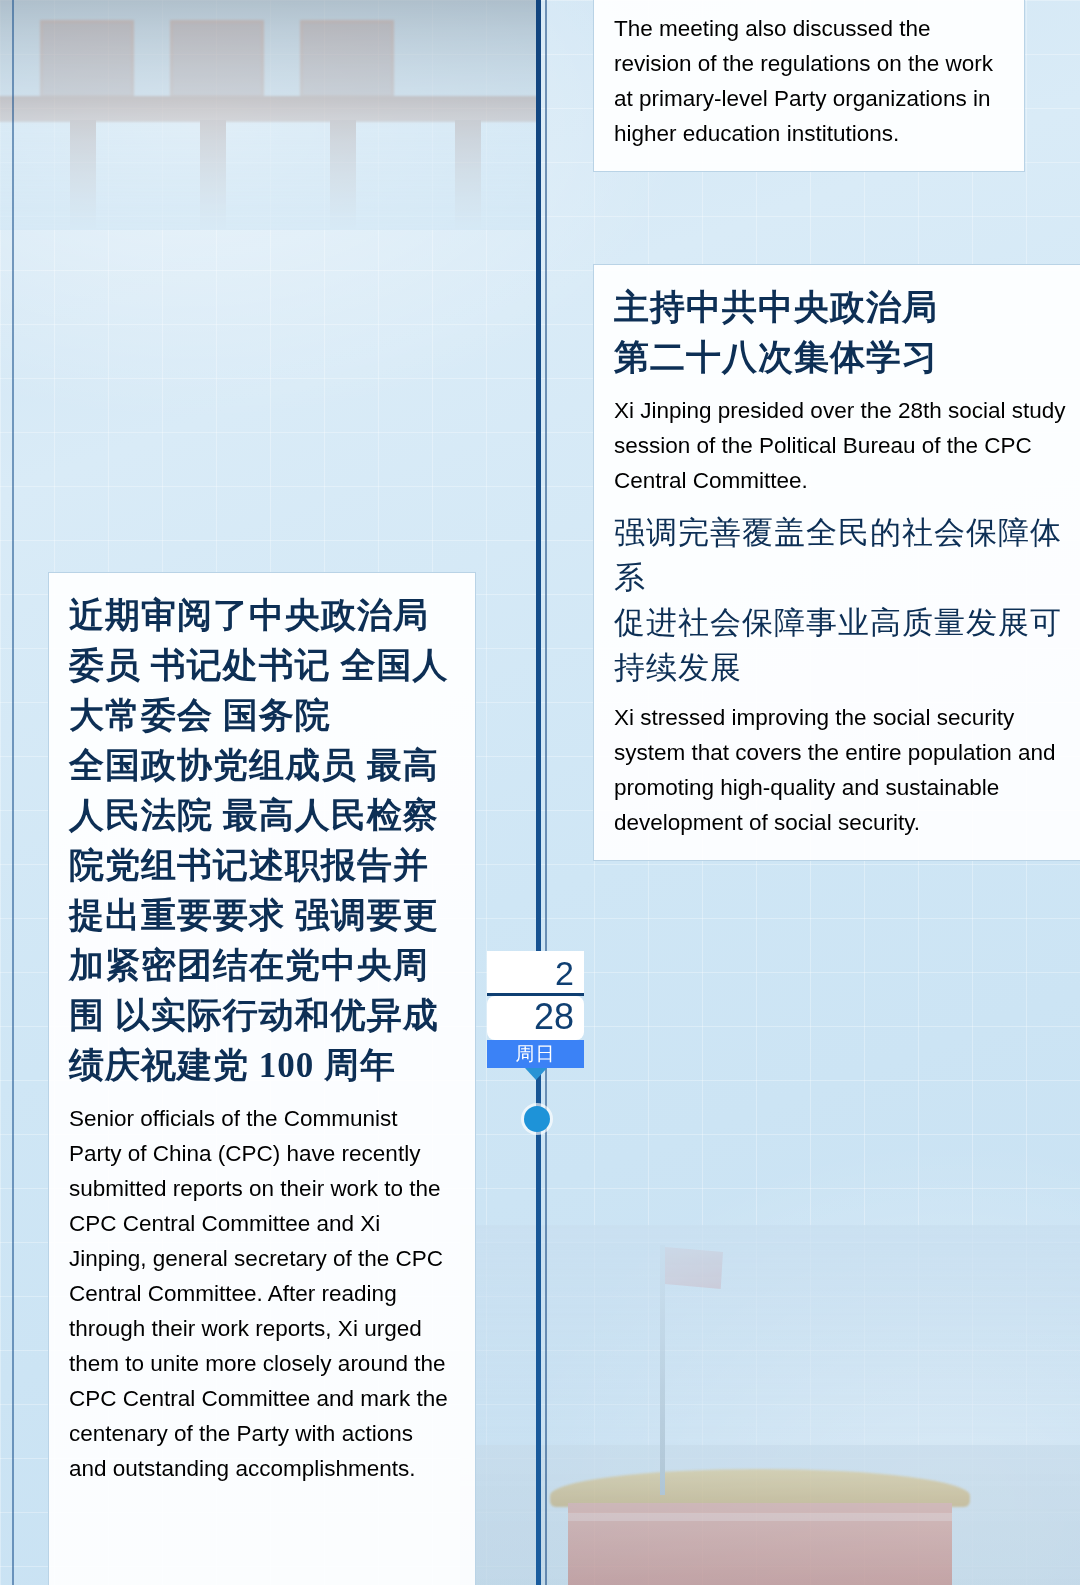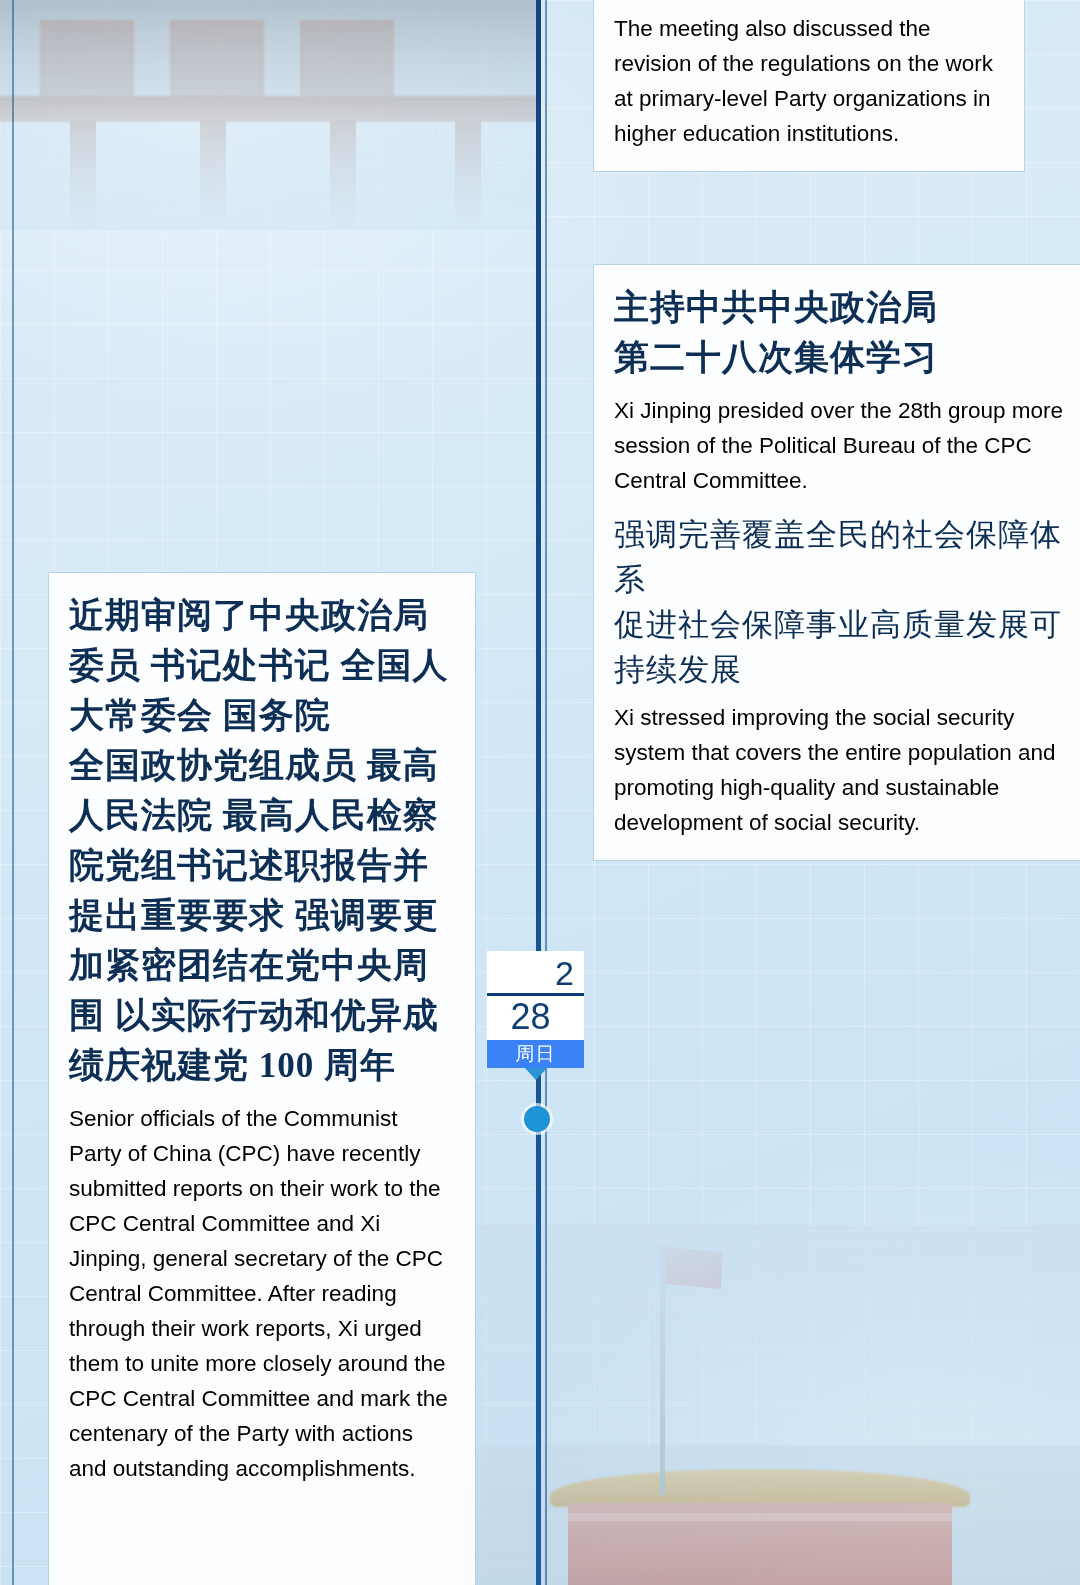--- a/index.html
+++ b/index.html
@@ -197,22 +197,24 @@
     text-align: right;
     padding: 2px 10px 0 0;
     border-bottom: 3px solid #0f3f72;
     box-sizing: border-box;
   }
   .date-badge .day {
     background: #ffffff;
     font-size: 36px;
     line-height: 42px;
     color: #0f3f72;
+    text-align: right;
     padding: 0 10px 2px 0;
     box-sizing: border-box;
+    border-radius: 8px;
   }
   .date-badge .weekday {
     background: #3b82f6;
     color: #ffffff;
     font-size: 19px;
     line-height: 28px;
     letter-spacing: 1px;
   }
   .date-badge .pointer {
     width: 0; height: 0;
@@ -239,21 +241,21 @@
     background: rgba(255,255,255,0.92);
     border: 1px solid #b9d3e6;
     box-sizing: border-box;
     padding: 18px 20px 20px 20px;
   }
   .card-right-1 { left: 593px; top: -8px; width: 432px; }
   .card-right-2 { left: 593px; top: 264px; width: 500px; }
   .card-left-1  { left: 48px;  top: 572px; width: 428px; height: 1040px; }
 
   .zh {
-    font-family: Liberation Sans, sans-serif;
+    font-family: Liberation Mono, monospace;
     color: #0d2f55;
     font-size: 31px;
     line-height: 45px;
     letter-spacing: 1px;
     margin: 0 0 8px 0;
     font-weight: 500;
   }
   .zh-big {
     font-family: "Liberation Serif", "DejaVu Serif", serif;
     color: #0d2f55;
@@ -302,21 +304,21 @@
 <div class="timeline-line"></div>
 <div class="timeline-line-2"></div>
 
 <div class="card card-right-1">
   <p class="en">The meeting also discussed the revision of the regulations on the work at primary-level Party organizations in higher education institutions.</p>
 </div>
 
 <div class="card card-right-2">
   <h2 class="zh-big" style="white-space:pre-line;">主持中共中央政治局
 第二十八次集体学习</h2>
-  <p class="en">Xi Jinping presided over the 28th group more session of the Political Bureau of the CPC Central Committee.</p>
+  <p class="en">Xi Jinping presided over the 28th social study session of the Political Bureau of the CPC Central Committee.</p>
   <h3 class="zh" style="white-space:pre-line;">强调完善覆盖全民的社会保障体系
 促进社会保障事业高质量发展可持续发展</h3>
   <p class="en">Xi stressed improving the social security system that covers the entire population and promoting high-quality and sustainable development of social security.</p>
 </div>
 
 <div class="card card-left-1">
   <h2 class="zh-big" style="white-space:pre-line;">近期审阅了中央政治局委员 书记处书记 全国人大常委会 国务院
 全国政协党组成员 最高人民法院 最高人民检察院党组书记述职报告并提出重要要求 强调要更加紧密团结在党中央周围 以实际行动和优异成绩庆祝建党 100 周年</h2>
   <p class="en">Senior officials of the Communist Party of China (CPC) have recently submitted reports on their work to the CPC Central Committee and Xi Jinping, general secretary of the CPC Central Committee. After reading through their work reports, Xi urged them to unite more closely around the CPC Central Committee and mark the centenary of the Party with actions and outstanding accomplishments.</p>
 </div>

